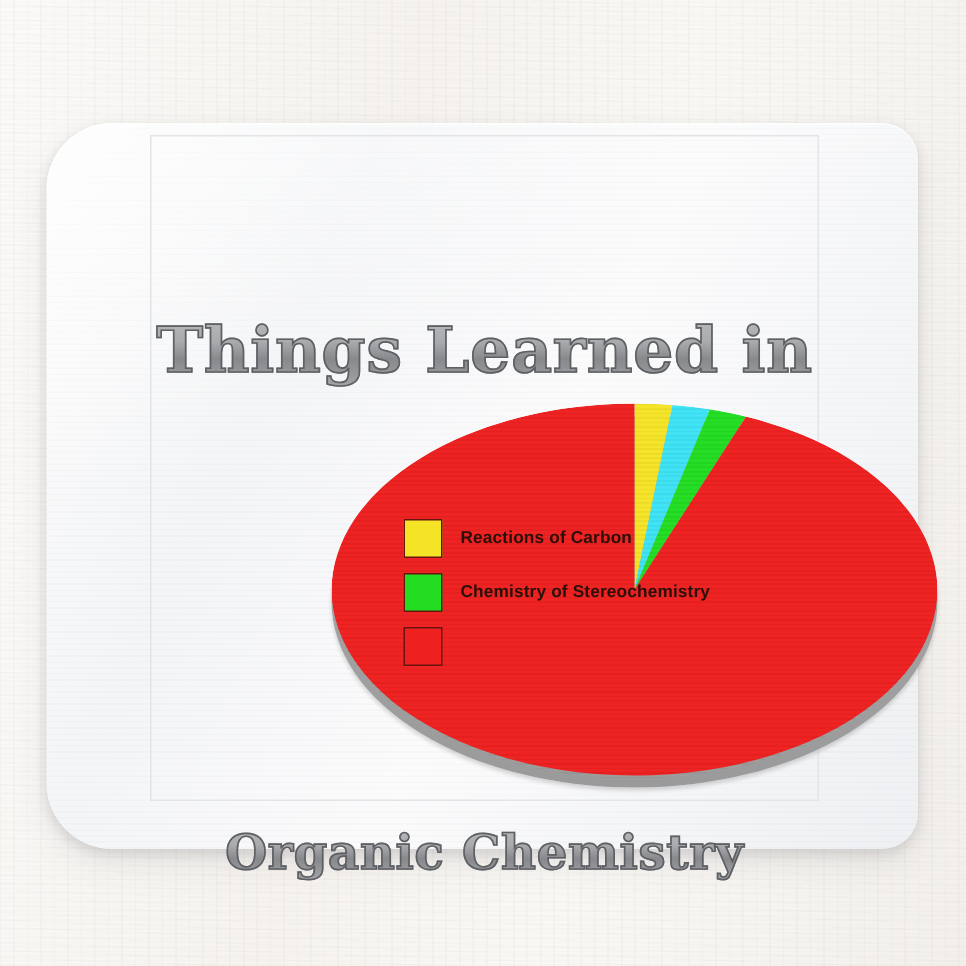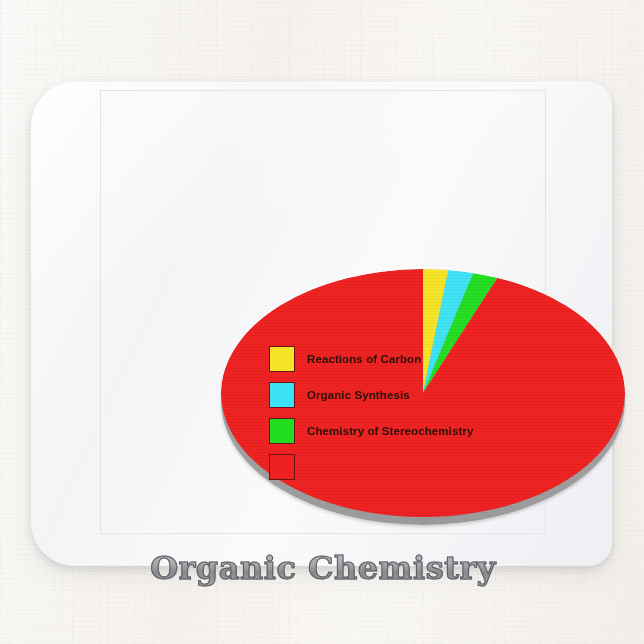--- a/index.html
+++ b/index.html
@@ -131,20 +131,21 @@
 
 <div id="stage">
 
   <div class="backdrop"></div>
 
   <div class="mousepad">
     <div class="mousepad-sheen"></div>
 
     <div class="design">
 
+      <div class="title title-top">Things Learned in</div>
 
       <div class="pie-wrap">
         <div class="pie-rim"></div>
         <div class="pie-face">
           <svg viewBox="0 0 404 250" preserveAspectRatio="none">
             <g id="slice-group">
                 <path d="M 202 124 L 202.00 0.00 A 202 124 0 0 1 227.32 0.98 Z" fill="#f5e426"></path>
                 <path d="M 202 124 L 227.32 0.98 A 202 124 0 0 1 252.24 3.90 Z" fill="#3de3f5"></path>
                 <path d="M 202 124 L 252.24 3.90 A 202 124 0 0 1 276.36 8.71 Z" fill="#22dd22"></path>
                 <path d="M 202 124 L 276.36 8.71 A 202 124 0 1 1 202.00 0.00 Z" fill="#ee2020"></path>
@@ -153,24 +154,20 @@
         </div>
         <div class="pie-texture"></div>
       </div>
 
       <div class="legend">
         <div class="legend-row">
           <span class="legend-swatch" style="background: rgb(245, 228, 38); border-color: rgb(106, 20, 16);"></span>
           <span class="legend-label" style="color: rgb(42, 16, 8);">Reactions of Carbon</span>
         </div>
         <div class="legend-row">
-          <span class="legend-swatch" style="background: rgb(61, 227, 245); border-color: rgb(106, 20, 16);"></span>
-          <span class="legend-label" style="color: rgb(42, 16, 8);">Organic Synthesis</span>
-        </div>
-        <div class="legend-row">
           <span class="legend-swatch" style="background: rgb(34, 221, 34); border-color: rgb(106, 20, 16);"></span>
           <span class="legend-label" style="color: rgb(42, 16, 8);">Chemistry of Stereochemistry</span>
         </div>
         <div class="legend-row">
           <span class="legend-swatch" style="background: rgb(238, 32, 32); border-color: rgb(106, 20, 16);"></span>
         </div>
       </div>
 
       <div class="title title-bottom">Organic Chemistry</div>
 

